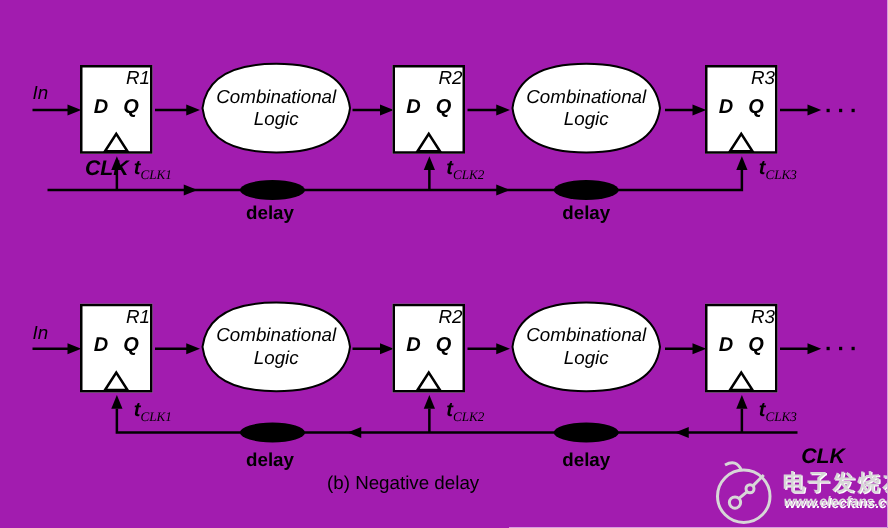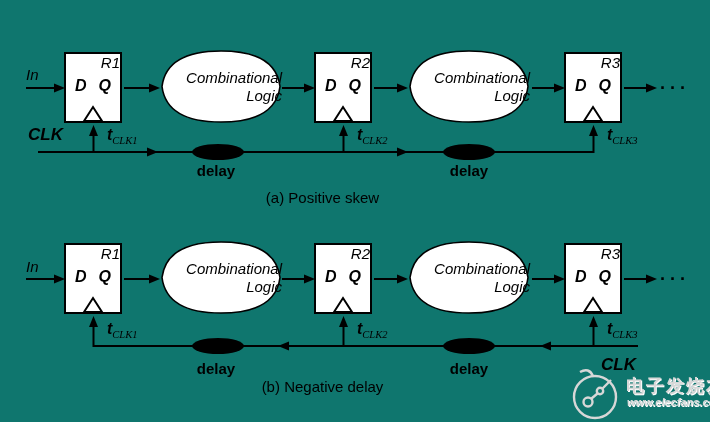--- a/index.html
+++ b/index.html
@@ -1,17 +1,17 @@
 <!DOCTYPE html>
 <html><head>
 <meta charset="utf-8">
 <style>
   html,body { margin:0; padding:0; background:#ffffff; }
   .stage {
-    position:relative; width:710px; height:422px; background:#0f766e;
+    position:relative; width:710px; height:422px; background:#a21caf;
     font-family:"Liberation Sans", sans-serif; color:#000; overflow:hidden;
   }
   .abs { position:absolute; white-space:nowrap; }
   svg.linework { position:absolute; left:0; top:0; }
   .ah { fill:#000; stroke:none; }
   .wire { stroke:#000; stroke-width:2; fill:none; }
   .delay-blob { fill:#000; stroke:none; }
 
   
   .reg { position:absolute; width:58px; height:71px; box-sizing:border-box;
@@ -20,24 +20,24 @@
               font-size:15px; font-style:italic; }
   .dq { position:absolute; top:23px; left:0; width:100%; box-sizing:border-box;
         display:flex; justify-content:space-between; padding:0 9px;
         font-size:16px; font-weight:bold; font-style:italic; }
   .clk-tri { position:absolute; left:50%; bottom:-2px; transform:translateX(-50%); }
 
   
   .blob { position:absolute; width:122px; height:77px; }
   .blob svg { position:absolute; left:0; top:0; }
   .blob-text { position:absolute; top:50%; left:0; width:100%; transform:translateY(-50%);
-               text-align:right; font-style:italic; font-size:15px; line-height:18px; }
+               text-align:center; font-style:italic; font-size:15px; line-height:18px; }
 
   .lbl-in  { font-style:italic; font-size:15px; }
-  .lbl-clk { font-weight:bold; font-style:italic; font-size:17px; }
+  .lbl-clk { font-weight:bold; font-style:italic; font-size:17px;margin-left:40px; }
   .tlabel  { }
   .tmain   { font-weight:bold; font-style:italic; font-size:16px; }
   .tsub    { font-style:italic; font-size:10.5px; position:relative; top:4px;font-family:Liberation Serif, serif; }
   .lbl-delay { font-weight:bold; font-size:15px; width:60px; text-align:center; }
   .caption { font-size:15px; left:75px; width:495px; text-align:center; }
   .dots { font-weight:bold; font-size:18px; letter-spacing:4px; }
 
   
   .wm-brand { font-size:18px; font-weight:bold; letter-spacing:2px;
               color:#d7d7d7; text-shadow:1px 1px 0 #fff; }
@@ -167,21 +167,20 @@
 
   <span class="abs lbl-clk" style="left:28px; top:125px;">CLK</span>
 
   <span class="abs tlabel" style="left:107px; top:126px;"><span class="tmain">t</span><span class="tsub">CLK1</span></span>
   <span class="abs tlabel" style="left:357px; top:126px;"><span class="tmain">t</span><span class="tsub">CLK2</span></span>
   <span class="abs tlabel" style="left:607px; top:126px;"><span class="tmain">t</span><span class="tsub">CLK3</span></span>
 
   <div class="abs lbl-delay" style="left:186px; top:162px;">delay</div>
   <div class="abs lbl-delay" style="left:439px; top:162px;">delay</div>
 
-  <div class="abs caption" style="top:189px;">(a) Positive skew</div>
 
   <span class="abs lbl-in" style="left:26px; top:258px;">In</span>
 
   <div class="reg" style="left:64px; top:243px;">
     <div class="reg-name">R1</div>
     <div class="dq">
       <span>D</span>
       <span>Q</span>
     </div>
     <svg class="clk-tri" width="24" height="18">

